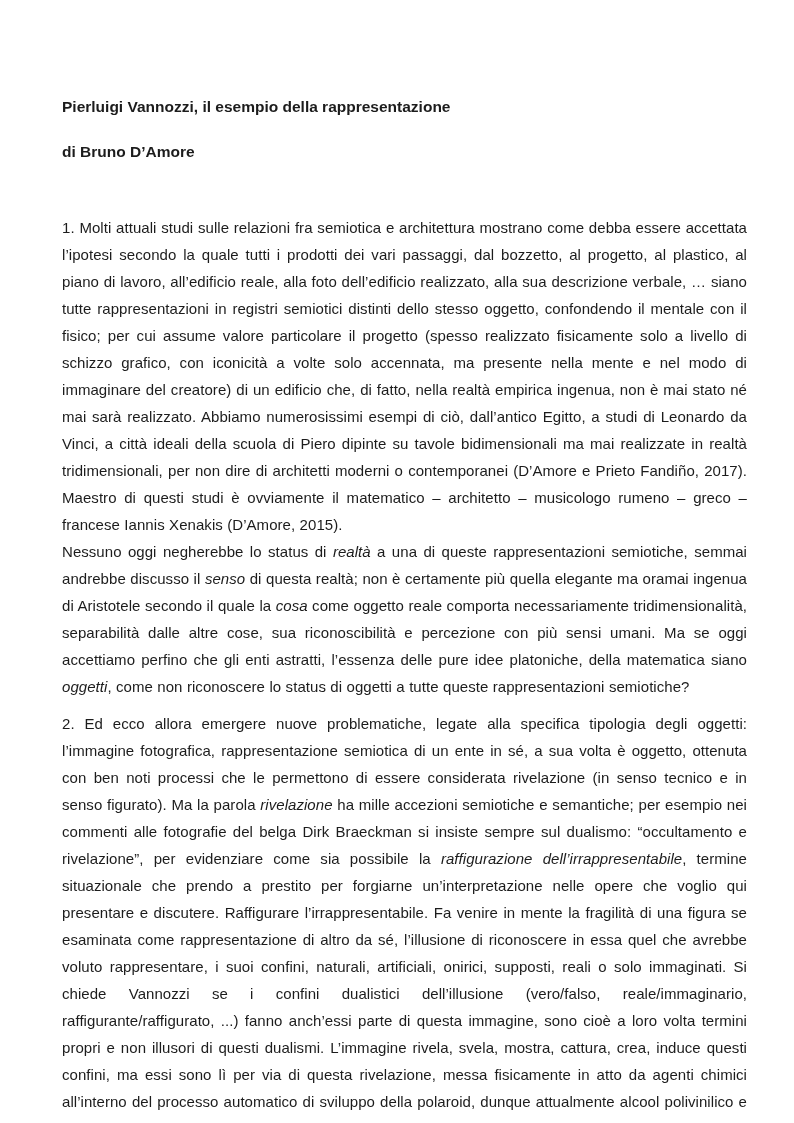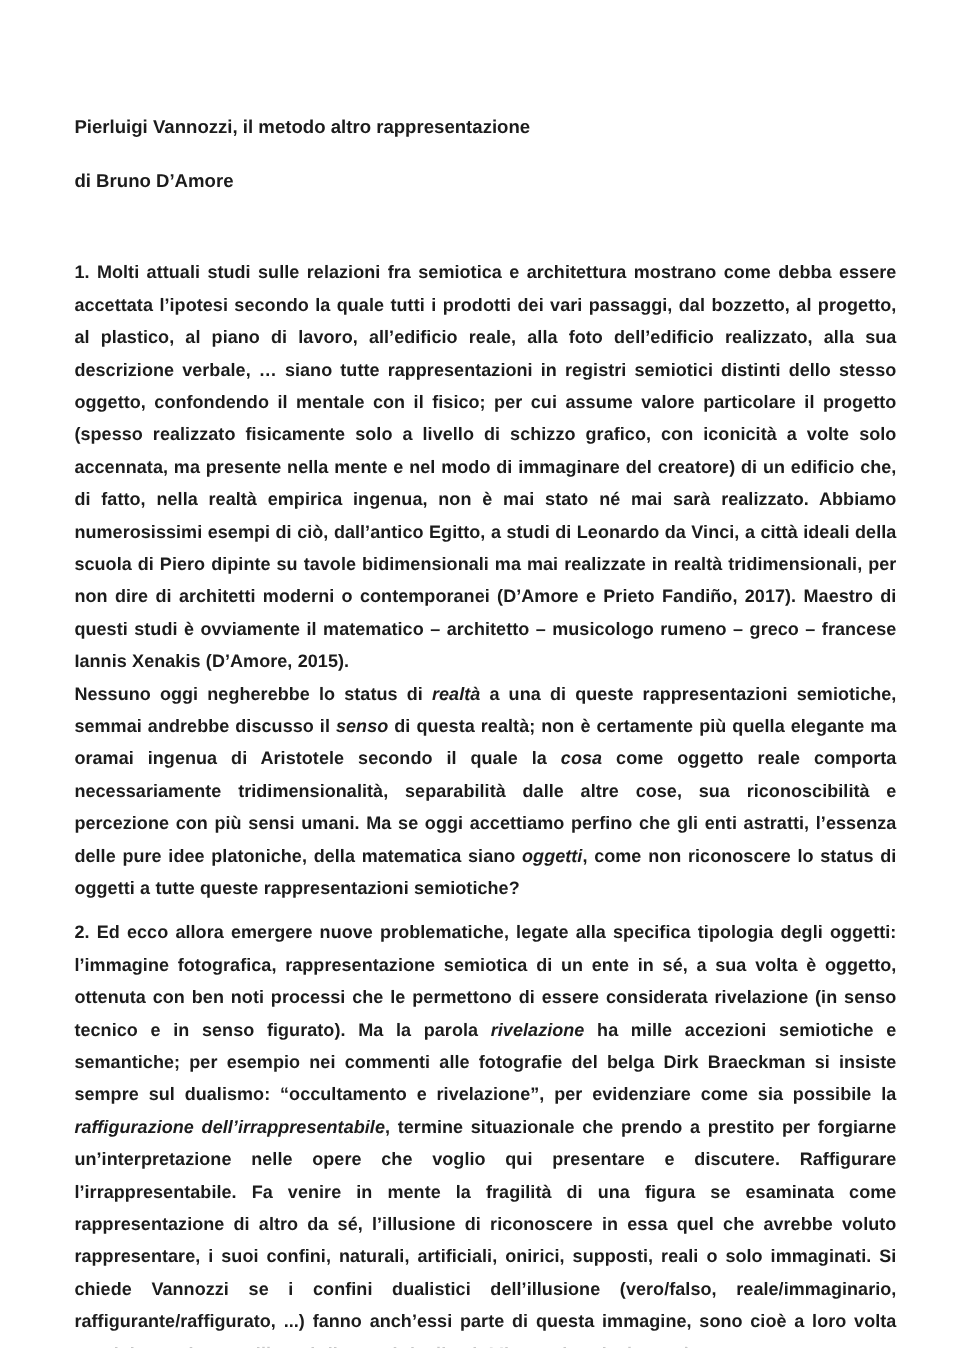--- a/index.html
+++ b/index.html
@@ -32,35 +32,34 @@
     margin: 16px 0 52px 0;
   }
   .para {
     font-size: 15px;
     line-height: 27px;
     margin: 0;
     text-align: justify;
     text-justify: inter-word;
     letter-spacing: 0.05px;
     word-spacing: 0.2px;
-    font-weight: bold;
   }
   .para.spaced-before {
     margin-top: 10px;
   }
   .i {
     font-style: italic;
   }
 </style>
 </head>
 <body>
 
 <div class="page">
 
-  <h1 class="doc-title">Pierluigi Vannozzi, il metodo altro rappresentazione</h1>
+  <h1 class="doc-title">Pierluigi Vannozzi, il esempio della rappresentazione</h1>
 
   <h2 class="doc-author">di Bruno D’Amore</h2>
 
   <p class="para"><span>1. Molti attuali studi sulle relazioni fra semiotica e architettura mostrano come debba essere accettata l’ipotesi secondo la quale tutti i prodotti dei vari passaggi, dal bozzetto, al progetto, al plastico, al piano di lavoro, all’edificio reale, alla foto dell’edificio realizzato, alla sua descrizione verbale, … siano tutte rappresentazioni in registri semiotici distinti dello stesso oggetto, confondendo il mentale con il fisico; per cui assume valore particolare il progetto (spesso realizzato fisicamente solo a livello di schizzo grafico, con iconicità a volte solo accennata, ma presente nella mente e nel modo di immaginare del creatore) di un edificio che, di fatto, nella realtà empirica ingenua, non è mai stato né mai sarà realizzato. Abbiamo numerosissimi esempi di ciò, dall’antico Egitto, a studi di Leonardo da Vinci, a città ideali della scuola di Piero dipinte su tavole bidimensionali ma mai realizzate in realtà tridimensionali, per non dire di architetti moderni o contemporanei (D’Amore e Prieto Fandiño, 2017). Maestro di questi studi è ovviamente il matematico – architetto – musicologo rumeno – greco – francese Iannis Xenakis (D’Amore, 2015).</span></p>
 
   <p class="para"><span>Nessuno oggi negherebbe lo status di </span><span class="i">realtà</span><span> a una di queste rappresentazioni semiotiche, semmai andrebbe discusso il </span><span class="i">senso</span><span> di questa realtà; non è certamente più quella elegante ma oramai ingenua di Aristotele secondo il quale la </span><span class="i">cosa</span><span> come oggetto reale comporta necessariamente tridimensionalità, separabilità dalle altre cose, sua riconoscibilità e percezione con più sensi umani. Ma se oggi accettiamo perfino che gli enti astratti, l’essenza delle pure idee platoniche, della matematica siano </span><span class="i">oggetti</span><span>, come non riconoscere lo status di oggetti a tutte queste rappresentazioni semiotiche?</span></p>
 
   <p class="para spaced-before"><span>2. Ed ecco allora emergere nuove problematiche, legate alla specifica tipologia degli oggetti: l’immagine fotografica, rappresentazione semiotica di un ente in sé, a sua volta è oggetto, ottenuta con ben noti processi che le permettono di essere considerata rivelazione (in senso tecnico e in senso figurato). Ma la parola </span><span class="i">rivelazione</span><span> ha mille accezioni semiotiche e semantiche; per esempio nei commenti alle fotografie del belga Dirk Braeckman si insiste sempre sul dualismo: “occultamento e rivelazione”, per evidenziare come sia possibile la </span><span class="i">raffigurazione dell’irrappresentabile</span><span>, termine situazionale che prendo a prestito per forgiarne un’interpretazione nelle opere che voglio qui presentare e discutere. Raffigurare l’irrappresentabile. Fa venire in mente la fragilità di una figura se esaminata come rappresentazione di altro da sé, l’illusione di riconoscere in essa quel che avrebbe voluto rappresentare, i suoi confini, naturali, artificiali, onirici, supposti, reali o solo immaginati. Si chiede Vannozzi se i confini dualistici dell’illusione (vero/falso, reale/immaginario, raffigurante/raffigurato, ...) fanno anch’essi parte di questa immagine, sono cioè a loro volta termini propri e non illusori di questi dualismi. L’immagine rivela, svela, mostra, cattura, crea, induce questi confini, ma essi sono lì per via di questa rivelazione, messa fisicamente in atto da agenti chimici all’interno del processo automatico di sviluppo della polaroid, dunque attualmente alcool polivinilico e iodio, o sono già presenti in sé, a priori? All’interno di questi confini, Vannozzi si muove alla ricerca non tanto delle immagini, come fanno i fotografi che fotografano </span></p>
 
 </div>

